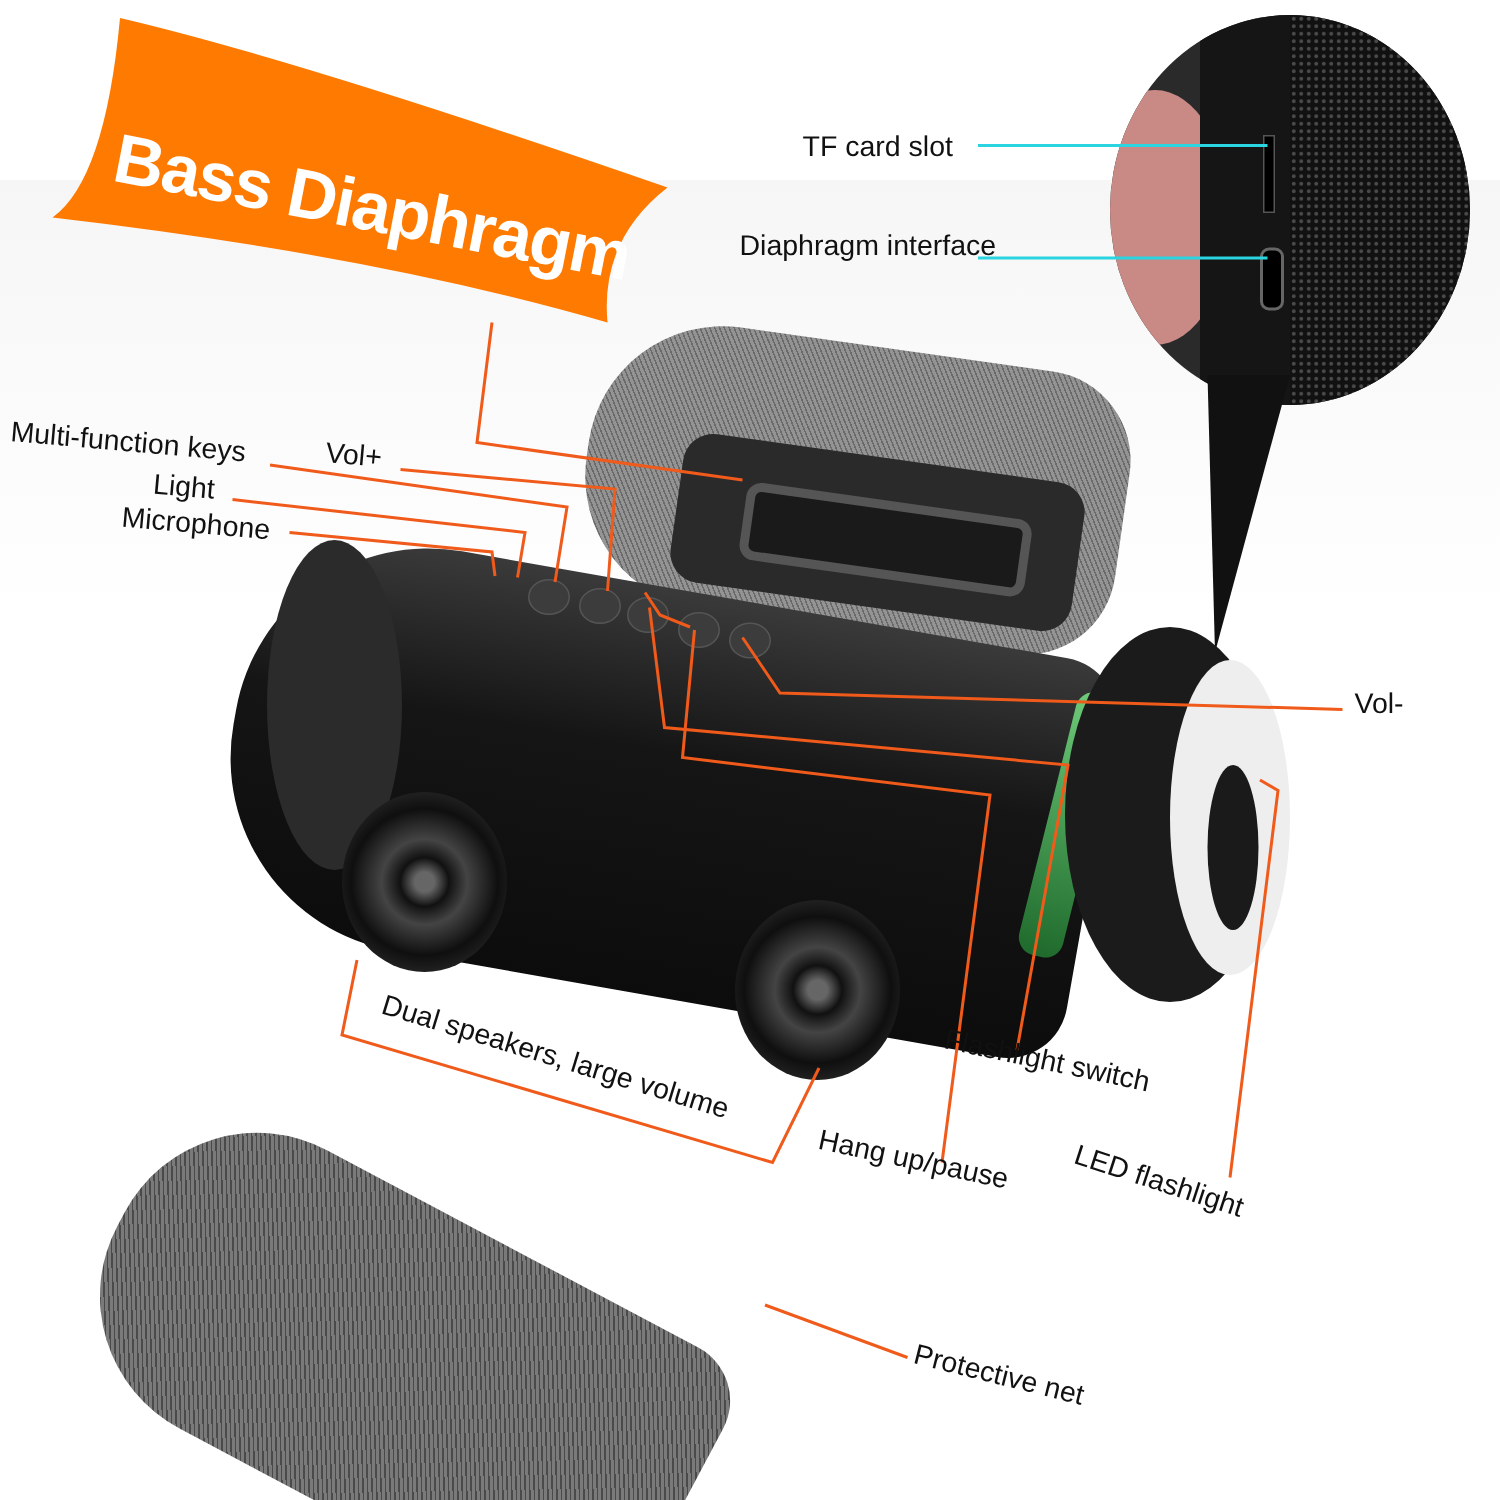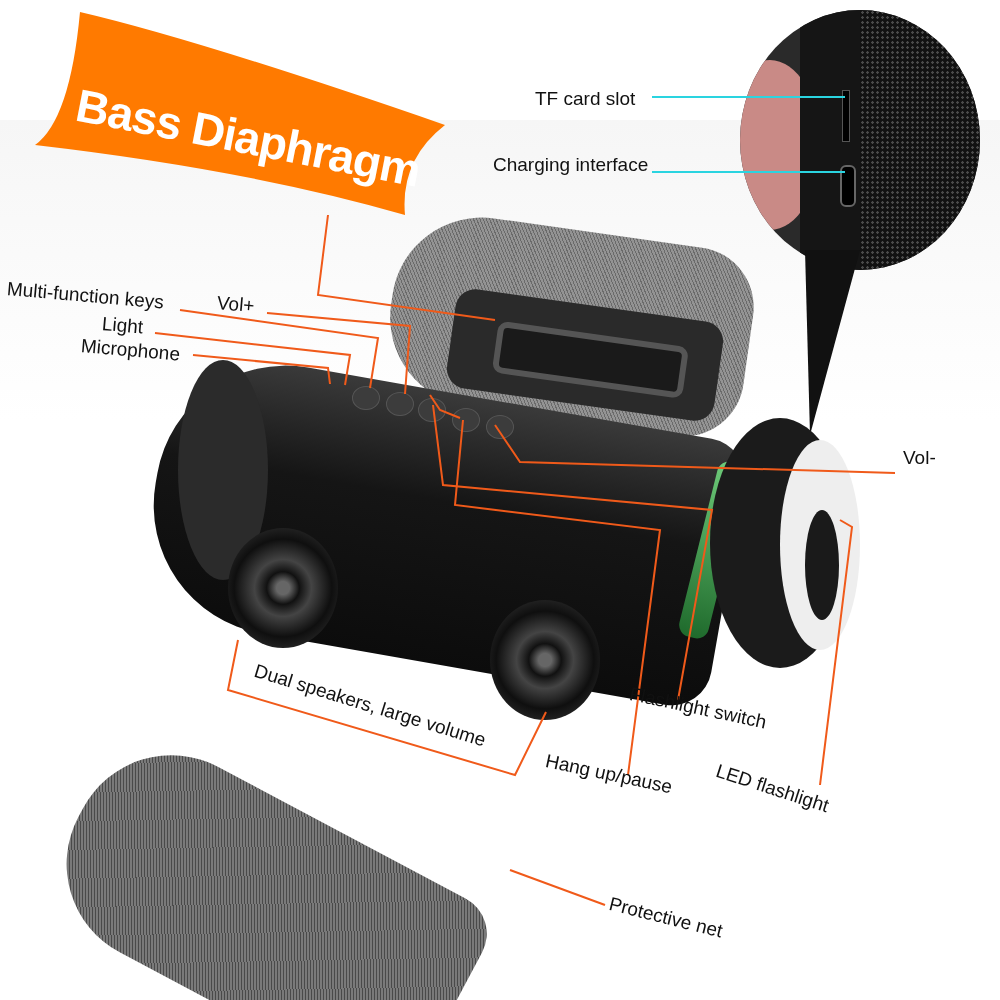--- a/index.html
+++ b/index.html
@@ -73,23 +73,23 @@
     <polyline points="495,425 520,462 895,473"></polyline>
     <polyline points="433,405 443,485 712,510 678,700"></polyline>
     <polyline points="463,420 455,505 660,530 628,775"></polyline>
     <polyline points="840,520 852,527 820,785"></polyline>
     <polyline points="238,640 228,690 515,775 546,712"></polyline>
     <polyline points="510,870 605,905"></polyline>
   </g>
 </svg>
 
 <div class="label" style="left:535px;top:88px;text-align:center;">TF card slot</div>
-<div class="label" style="left:493px;top:154px;">Charging interface</div>
+<div class="label" style="left:493px;top:154px;">Diaphragm interface</div>
 <div class="label" style="left:8px;top:278px;transform:rotate(5deg);transform-origin:left top;">Multi-function keys</div>
 <div class="label" style="left:218px;top:292px;transform:rotate(5deg);transform-origin:left top;">Vol+</div>
 <div class="label" style="left:103px;top:313px;transform:rotate(5deg);transform-origin:left top;">Light</div>
 <div class="label" style="left:82px;top:335px;transform:rotate(5deg);transform-origin:left top;">Microphone</div>
-<div class="label" style="left:903px;top:447px;text-align:right;">Vol-</div>
+<div class="label" style="left:903px;top:459px;text-align:right;">Vol-</div>
 <div class="label" style="left:258px;top:660px;transform:rotate(17deg);transform-origin:left top;">Dual speakers, large volume</div>
 <div class="label" style="left:632px;top:683px;transform:rotate(12deg);transform-origin:left top;">Flashlight switch</div>
 <div class="label" style="left:548px;top:750px;transform:rotate(12deg);transform-origin:left top;">Hang up/pause</div>
 <div class="label" style="left:720px;top:760px;transform:rotate(18deg);transform-origin:left top;">LED flashlight</div>
 <div class="label" style="left:612px;top:893px;transform:rotate(14deg);transform-origin:left top;">Protective net</div>
 
 </body></html>

